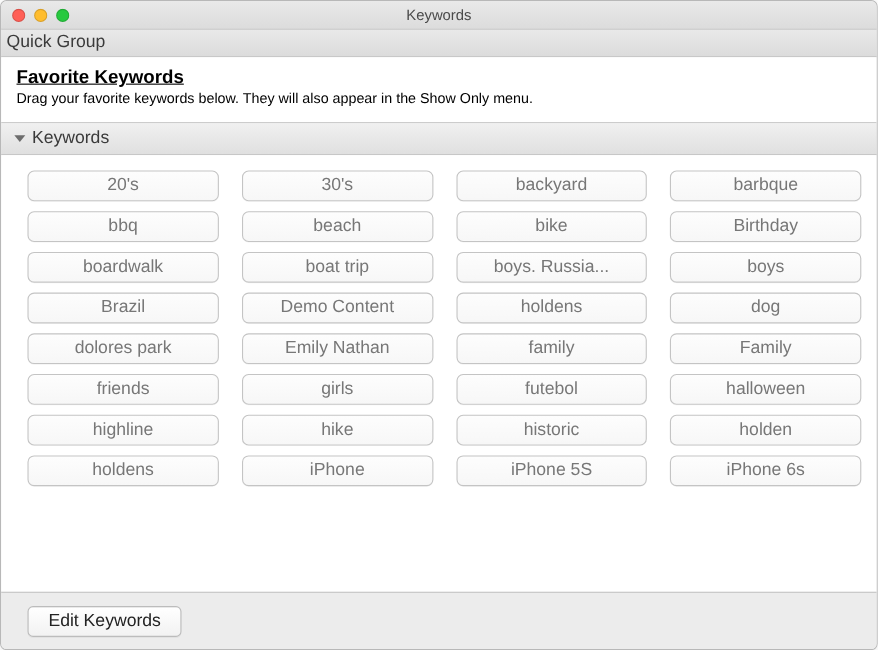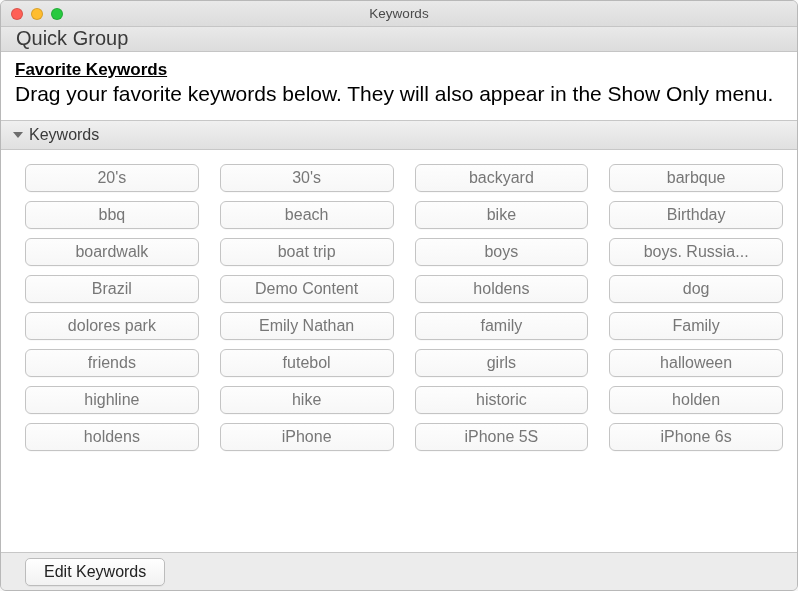--- a/index.html
+++ b/index.html
@@ -49,39 +49,39 @@
     font-size: 13.5px;
     color: #4a4a4a;
     font-weight: 400;
     pointer-events: none;
   }
   .quickgroup-bar {
     height: 25px;
     background: linear-gradient(#e9e9e9, #dcdcdc);
     border-bottom: 1px solid #c5c5c5;
     display: flex;
-    align-items: flex-start;
-    padding: 0 15px;
-    font-size: 20px;
+    align-items: center;
+    padding: 0 5px;
+    font-size: 16px;
     color: #3a3a3a;
   }
   .favorites-section {
     background: #fff;
     padding: 8px 14px 14px 14px;
     border-bottom: 1px solid #c7c7c7;
   }
   .fav-title {
     font-size: 17px;
     font-weight: 600;
     color: #000;
     margin-bottom: 2px;
     text-decoration: underline;
   }
   .fav-desc {
-    font-size: 21px;
+    font-size: 13px;
     color: #000;
     font-weight: 400;
   }
   .keywords-header {
     height: 29px;
     background: linear-gradient(#f0f0f0, #e0e0e0);
     border-bottom: 1px solid #c7c7c7;
     display: flex;
     align-items: center;
     padding: 0 12px;
@@ -118,21 +118,21 @@
     font-size: 16px;
     color: #777;
     white-space: nowrap;
     overflow: hidden;
     text-overflow: ellipsis;
     padding: 0 8px;
     cursor: default;
     box-shadow: 0 0.5px 0 rgba(0,0,0,0.05);
   }
   .footer-bar {
-    height: 38px;
+    height: 52px;
     background: #ececec;
     border-top: 1px solid #c7c7c7;
     display: flex;
     align-items: center;
     padding: 0 14px 0 24px;
   }
   .edit-btn {
     height: 28px;
     padding: 0 18px;
     background: linear-gradient(#ffffff, #f2f2f2);
@@ -180,33 +180,33 @@
         <div class="keyword-pill">20's</div>
         <div class="keyword-pill">30's</div>
         <div class="keyword-pill">backyard</div>
         <div class="keyword-pill">barbque</div>
         <div class="keyword-pill">bbq</div>
         <div class="keyword-pill">beach</div>
         <div class="keyword-pill">bike</div>
         <div class="keyword-pill">Birthday</div>
         <div class="keyword-pill">boardwalk</div>
         <div class="keyword-pill">boat trip</div>
+        <div class="keyword-pill">boys. Russia...</div>
         <div class="keyword-pill">boys</div>
-        <div class="keyword-pill">boys. Russia...</div>
         <div class="keyword-pill">Brazil</div>
         <div class="keyword-pill">Demo Content</div>
         <div class="keyword-pill">holdens</div>
         <div class="keyword-pill">dog</div>
         <div class="keyword-pill">dolores park</div>
         <div class="keyword-pill">Emily Nathan</div>
         <div class="keyword-pill">family</div>
         <div class="keyword-pill">Family</div>
         <div class="keyword-pill">friends</div>
+        <div class="keyword-pill">girls</div>
         <div class="keyword-pill">futebol</div>
-        <div class="keyword-pill">girls</div>
         <div class="keyword-pill">halloween</div>
         <div class="keyword-pill">highline</div>
         <div class="keyword-pill">hike</div>
         <div class="keyword-pill">historic</div>
         <div class="keyword-pill">holden</div>
         <div class="keyword-pill">holdens</div>
         <div class="keyword-pill">iPhone</div>
         <div class="keyword-pill">iPhone 5S</div>
         <div class="keyword-pill">iPhone 6s</div>
       </div>

